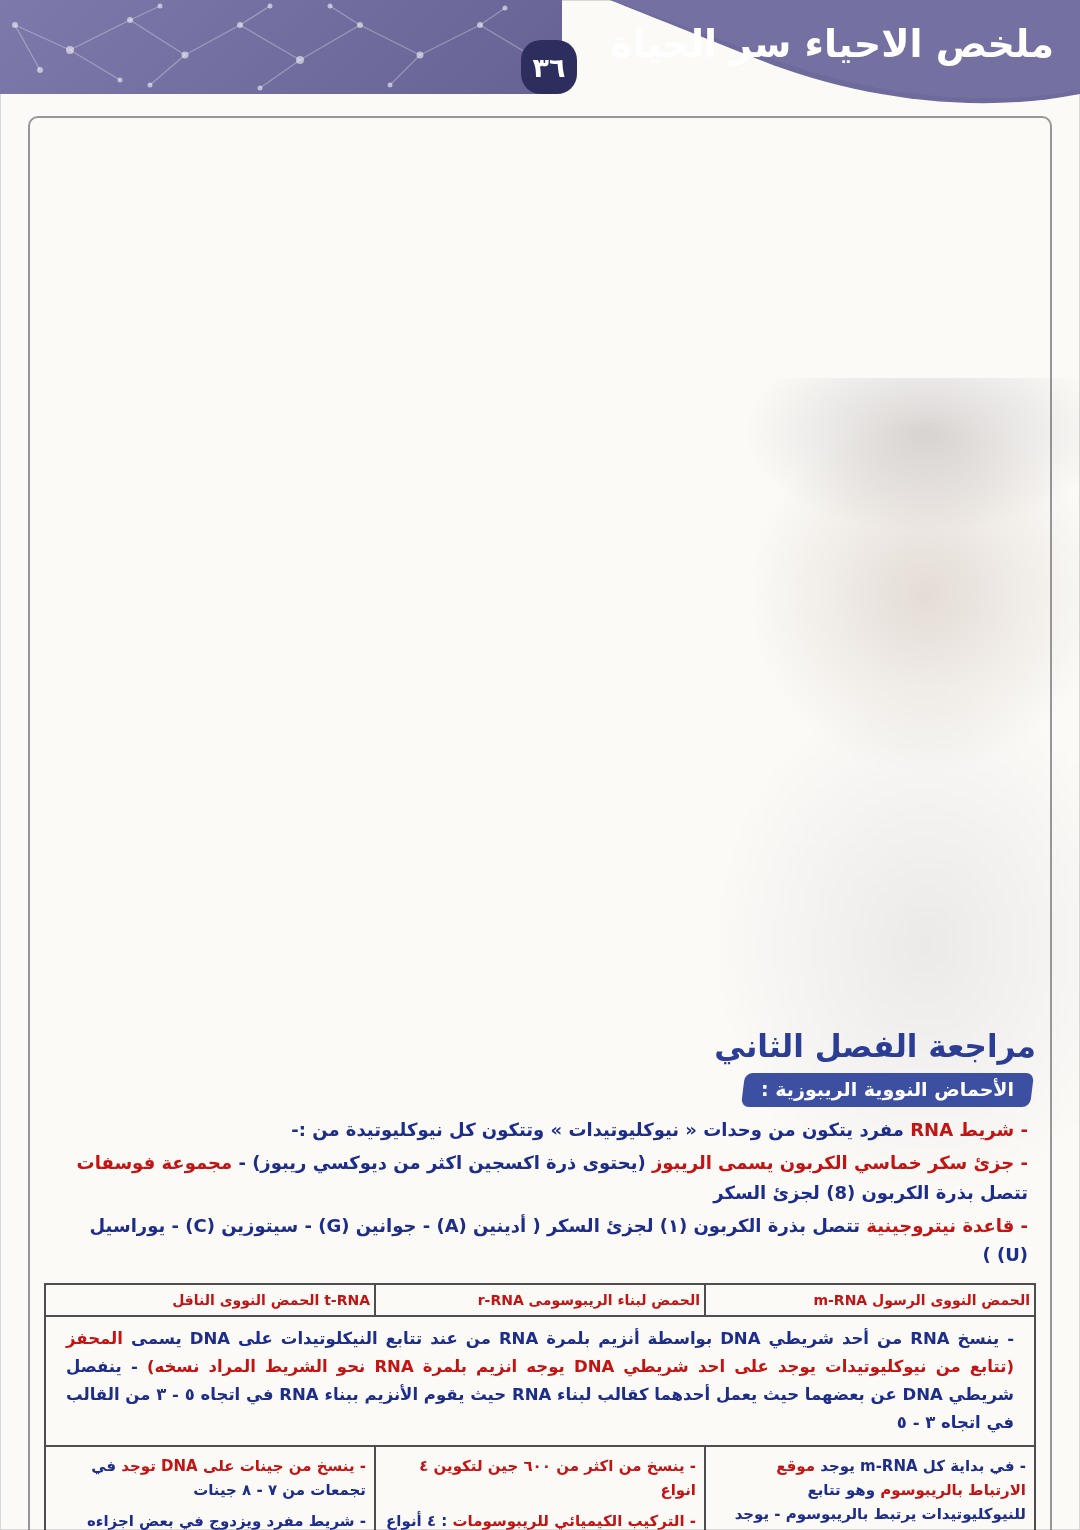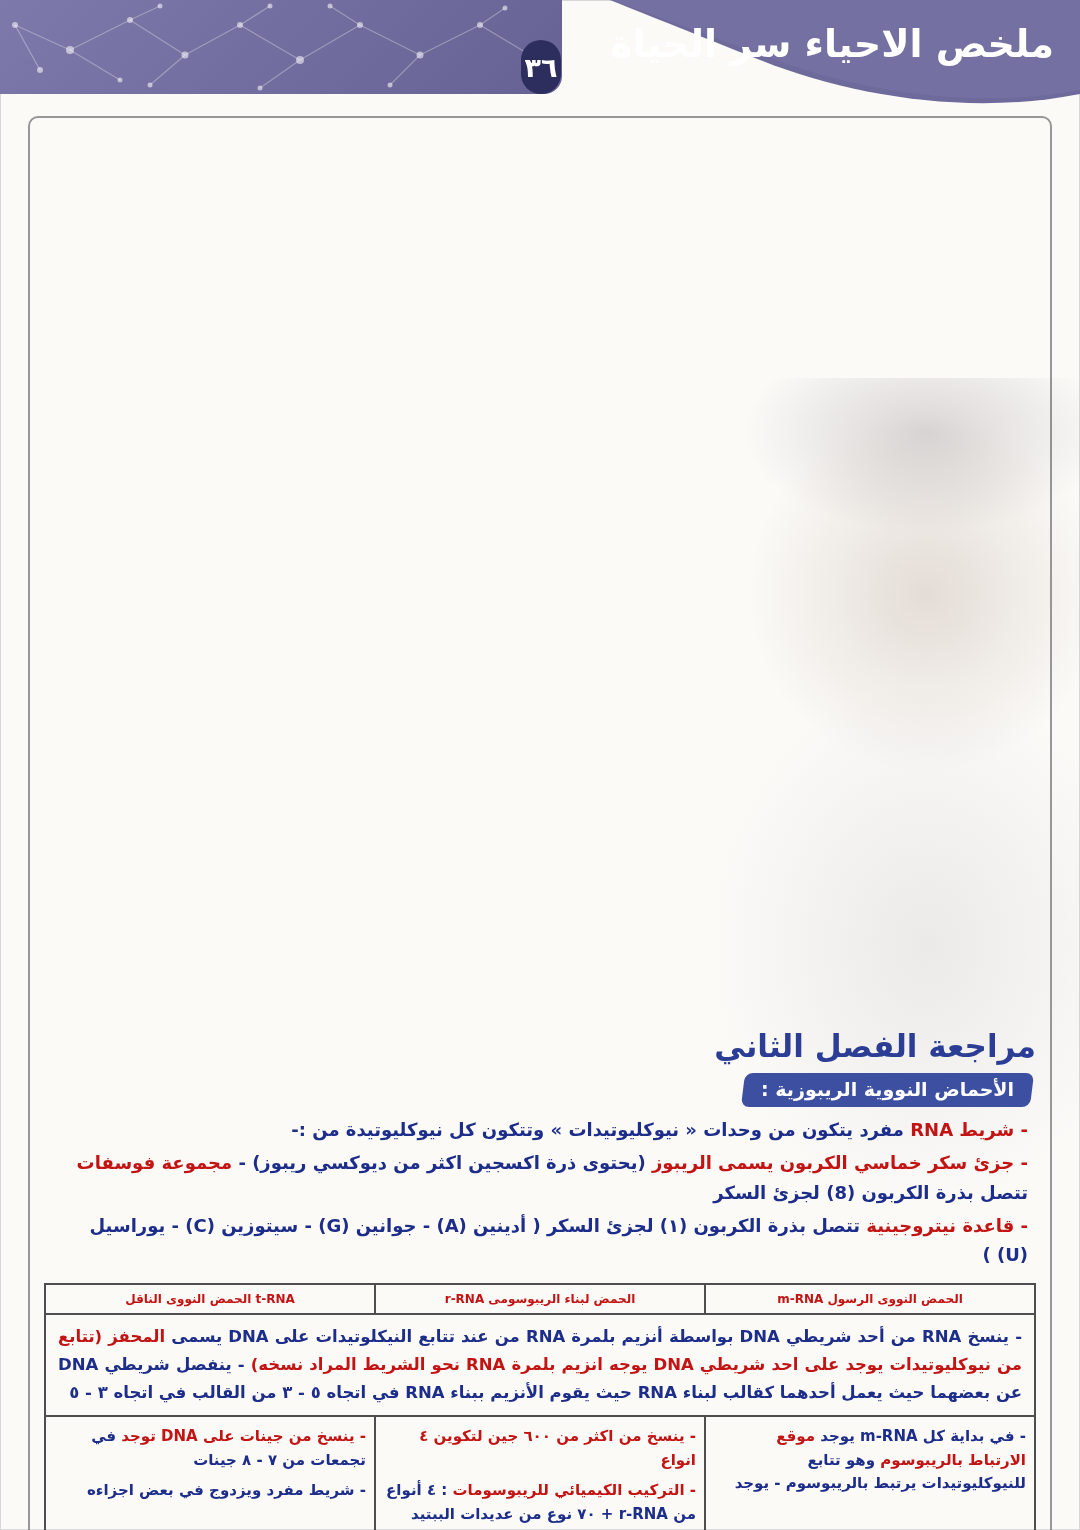--- a/index.html
+++ b/index.html
@@ -10,21 +10,21 @@
   body{font-family:"DejaVu Sans",sans-serif;background:#e9e9e9;}
   .page{position:relative;width:1080px;height:1530px;margin:0 auto;background:#fbfaf7;overflow:hidden;box-shadow:inset 0 0 0 1px #d8d8d8;}
 
   
   .hdr{position:relative;height:112px;}
   .hdr-left{position:absolute;left:0;top:0;width:562px;height:94px;
     background:linear-gradient(135deg,#7d79ab,#666293);border-radius:0 0 18px 0;overflow:hidden;}
   .hdr-right{position:absolute;right:0;top:0;width:470px;height:112px;}
   .hdr-right svg{position:absolute;inset:0;width:100%;height:100%;}
   .hdr-title{position:absolute;top:22px;right:26px;color:#ffffff;font-size:38px;font-weight:bold;white-space:nowrap;}
-  .badge{position:absolute;left:521px;top:40px;width:40px;height:54px;background:var(--badge-navy);
+  .badge{position:absolute;left:521px;top:40px;width:56px;height:54px;background:var(--badge-navy);
     color:#fff;border-radius:20px;display:flex;align-items:center;justify-content:center;
     font-size:27px;font-weight:bold;}
 
   
   .doc{position:relative;margin:4px 28px 0;border:2px solid #979797;border-radius:10px;
     padding:10px 14px 8px;min-height:1300px;}
   .watermark{position:absolute;top:250px;left:215px;width:650px;height:900px;z-index:0;pointer-events:none;
     background:
       radial-gradient(ellipse 40% 16% at 50% 6%, rgba(96,84,88,0.22), transparent 70%),
       radial-gradient(ellipse 44% 32% at 50% 24%, rgba(167,142,130,0.28), transparent 62%),
@@ -39,23 +39,23 @@
     padding:5px 18px 7px;border-radius:8px;transform:skewX(-7deg);}
   .chip-inner{display:inline-block;transform:skewX(7deg);color:#fff;}
 
   .bullets{padding:4px 8px 6px;font-weight:bold;font-size:18px;line-height:1.62;text-align:right;}
   .bullets .cell-item{margin-bottom:4px;margin-left:20px;}
 
   .c-r{color:var(--red);}
   .c-b{color:var(--blue);}
 
   table.rna{width:100%;border-collapse:collapse;table-layout:fixed;margin-top:4px;background:transparent;}
-  table.rna th{border:2px solid #4e4e4e;color:var(--red);font-size:12px;padding:7px 4px;font-weight:bold;}
+  table.rna th{border:2px solid #4e4e4e;color:var(--red);font-size:14px;padding:7px 4px;font-weight:bold;text-align:right;}
   table.rna td{border:2px solid #4e4e4e;vertical-align:top;}
-  td.intro{font-size:16.5px;font-weight:bold;line-height:1.7;padding:8px 12px;text-align:justify;}
+  td.intro{font-size:16.5px;font-weight:bold;line-height:1.7;padding:8px 20px;text-align:justify;}
   td.colcell{padding:8px 8px;font-size:15px;font-weight:bold;line-height:1.58;}
   .colcell .cell-item{margin-bottom:7px;text-align:right;}
 </style>
 </head>
 <body>
 
 <div class="page" dir="rtl">
 
   <header class="hdr">
     <div class="hdr-left">

